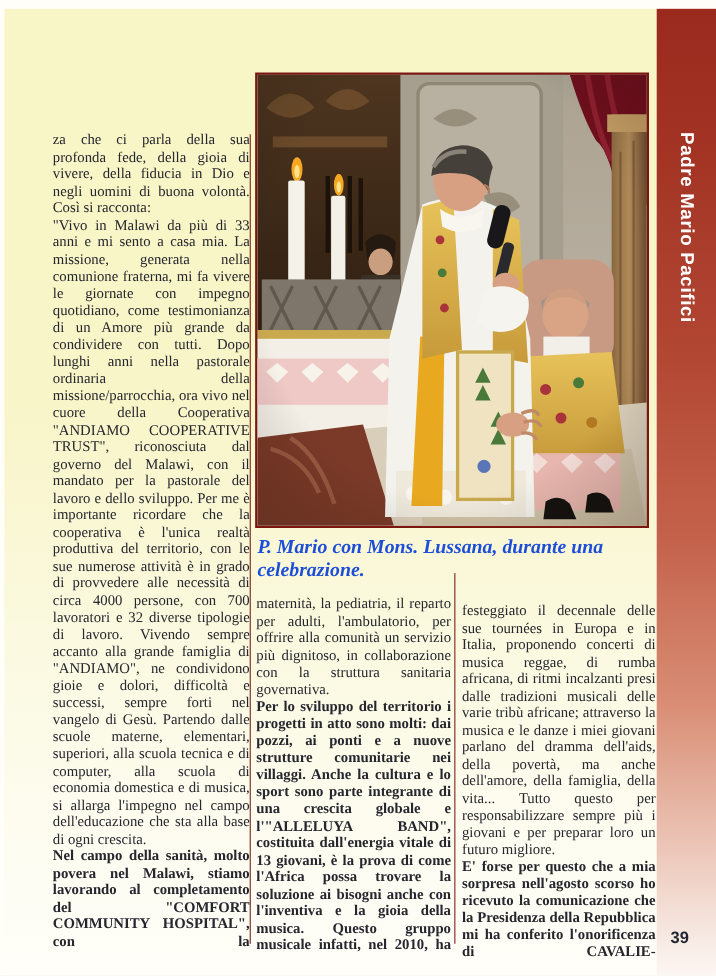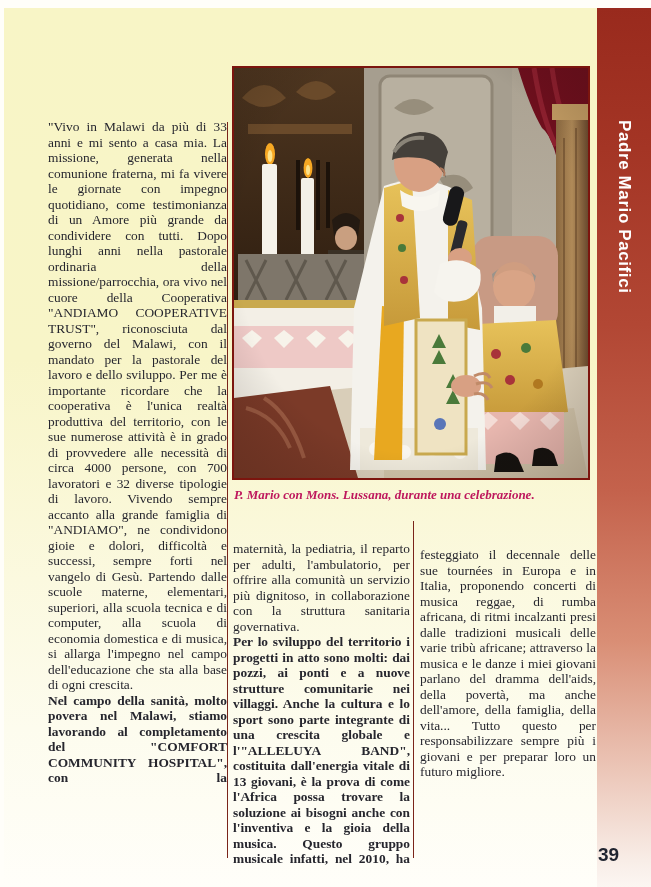--- a/index.html
+++ b/index.html
@@ -20,31 +20,31 @@
   }
   .band-title{
     position:absolute;top:112px;left:50%;transform:translateX(-50%);
     writing-mode:vertical-rl;
     font-family:"Liberation Sans",sans-serif;font-weight:bold;
     font-size:17px;letter-spacing:.6px;color:#ffffff;white-space:nowrap;
   }
   .page-number{
     position:absolute;left:598px;top:844px;width:40px;
     font-family:"Liberation Sans",sans-serif;font-weight:bold;
-    font-size:19px;color:#1f2430;
+    font-size:15px;color:#1f2430;text-align:center;
   }
   
   .photo{
     position:absolute;left:232px;top:66px;width:358px;height:414px;
     margin:0;border:2px solid #7c150e;box-sizing:border-box;background:#b5ad9f;
   }
   .photo svg{display:block;width:100%;height:100%;}
   .caption{
     position:absolute;left:234px;top:487px;width:356px;
-    font-size:13px;font-weight:bold;font-style:italic;color:#be185d;
+    font-size:18px;font-weight:bold;font-style:italic;color:#1d4ed8;
   }
   
   .col{
     position:absolute;font-size:13.4px;line-height:15.5px;color:#26262e;
     text-align:justify;hyphens:auto;-webkit-hyphens:auto;
   }
   .col p{margin:0;}
   .col p.cont-end{text-align-last:justify;font-weight:bold;}
   .col-left{left:48px;top:119px;width:179px;height:752px;}
   .col-mid{left:233px;top:541px;width:177px;height:344px;}
@@ -194,28 +194,30 @@
       <rect width="354" height="410" fill="url(#vig)"></rect>
     </svg>
   </figure>
 
   <figcaption class="caption">P. Mario con Mons. Lussana, durante una celebrazione.</figcaption>
 
   <div class="sep sep-left"></div>
   <div class="sep sep-mid"></div>
 
   <div class="col col-left">
+    <p>za che ci parla della sua profonda fede, della gioia di vivere, della fiducia in Dio e negli uomini di buona volontà. Così si racconta:</p>
     <p>"Vivo in Malawi da più di 33 anni e mi sento a casa mia. La missione, generata nella comunione fraterna, mi fa vivere le giornate con impegno quotidiano, come testimonianza di un Amore più grande da condividere con tutti. Dopo lunghi anni nella pastorale ordinaria della missione/parrocchia, ora vivo nel cuore della Cooperativa "ANDIAMO COOPERATIVE TRUST", riconosciuta dal governo del Malawi, con il mandato per la pastorale del lavoro e dello sviluppo. Per me è importante ricordare che la cooperativa è l'unica realtà produttiva del territorio, con le sue numerose attività è in grado di provvedere alle necessità di circa 4000 persone, con  700 lavoratori e 32 diverse tipologie di lavoro. Vivendo sempre accanto alla grande famiglia di "ANDIAMO", ne condividono gioie e dolori, difficoltà e successi, sempre forti nel vangelo di Gesù. Partendo dalle scuole materne, elementari, superiori, alla scuola tecnica e di computer, alla scuola di economia domestica e di musica, si allarga l'impegno nel campo dell'educazione che sta alla base di ogni crescita.</p>
     <p class="cont-end">Nel campo della sanità, molto povera nel Malawi, stiamo lavorando al completamento del "COMFORT COMMUNITY HOSPITAL", con la</p>
   </div>
 
   <div class="col col-mid">
     <p>maternità, la pediatria, il reparto per adulti, l'ambulatorio, per offrire alla comunità un servizio più dignitoso, in collaborazione con la struttura sanitaria governativa.</p>
     <p class="cont-end">Per lo sviluppo del territorio i progetti in atto sono molti: dai pozzi, ai ponti e a nuove strutture comunitarie nei villaggi. Anche la cultura e lo sport sono parte integrante di una crescita globale e l'"ALLELUYA BAND", costituita dall'energia vitale di 13 giovani, è la prova di come l'Africa possa trovare la soluzione ai bisogni anche con l'inventiva e la gioia della musica. Questo gruppo musicale infatti, nel 2010, ha</p>
   </div>
 
   <div class="col col-right">
     <p>festeggiato il  decennale delle sue tournées  in Europa e in Italia, proponendo concerti di musica reggae, di rumba africana, di ritmi incalzanti presi dalle tradizioni musicali delle varie tribù africane; attraverso la musica e le danze i miei giovani parlano del dramma dell'aids, della povertà, ma anche dell'amore, della famiglia, della vita... Tutto questo per responsabilizzare sempre più i giovani e per preparar loro un futuro migliore.</p>
+    <p class="cont-end">E' forse per questo che a mia sorpresa nell'agosto scorso ho ricevuto la comunicazione che la Presidenza della Repubblica mi ha conferito l'onorificenza di  CAVALIE-</p>
   </div>
 
   <div class="page-number">39</div>
 
 </div>
 
 </body></html>

